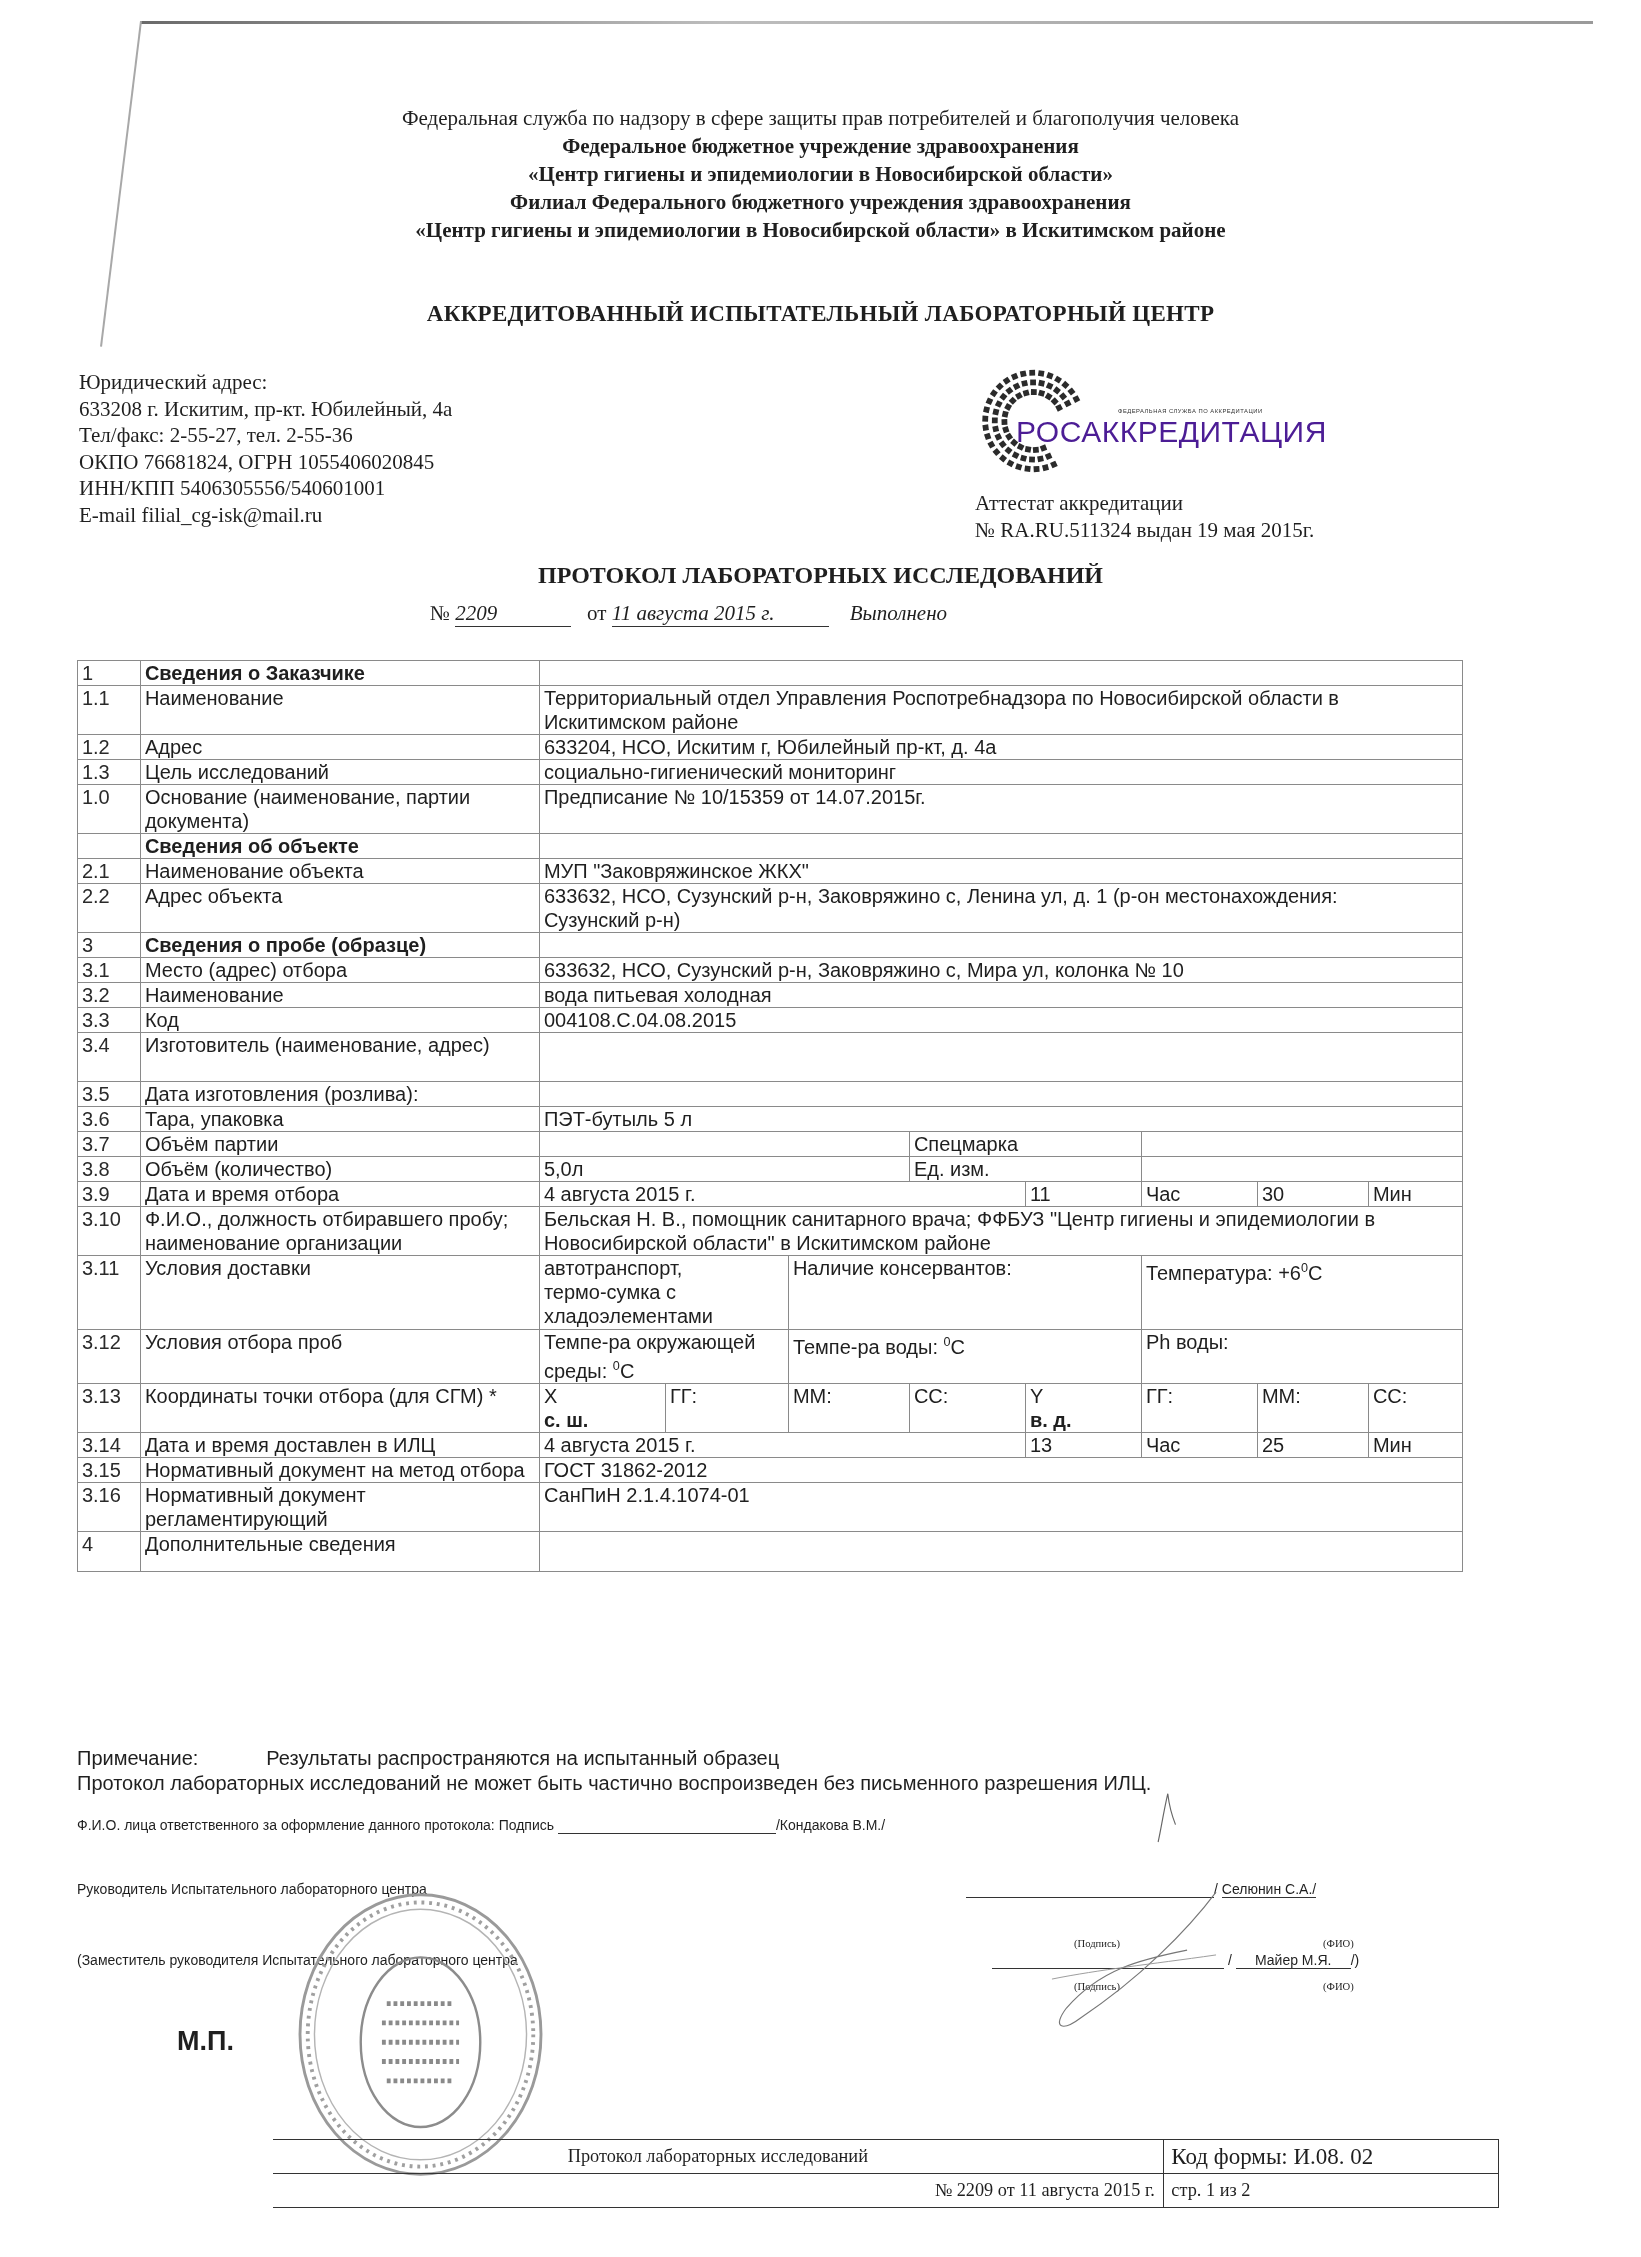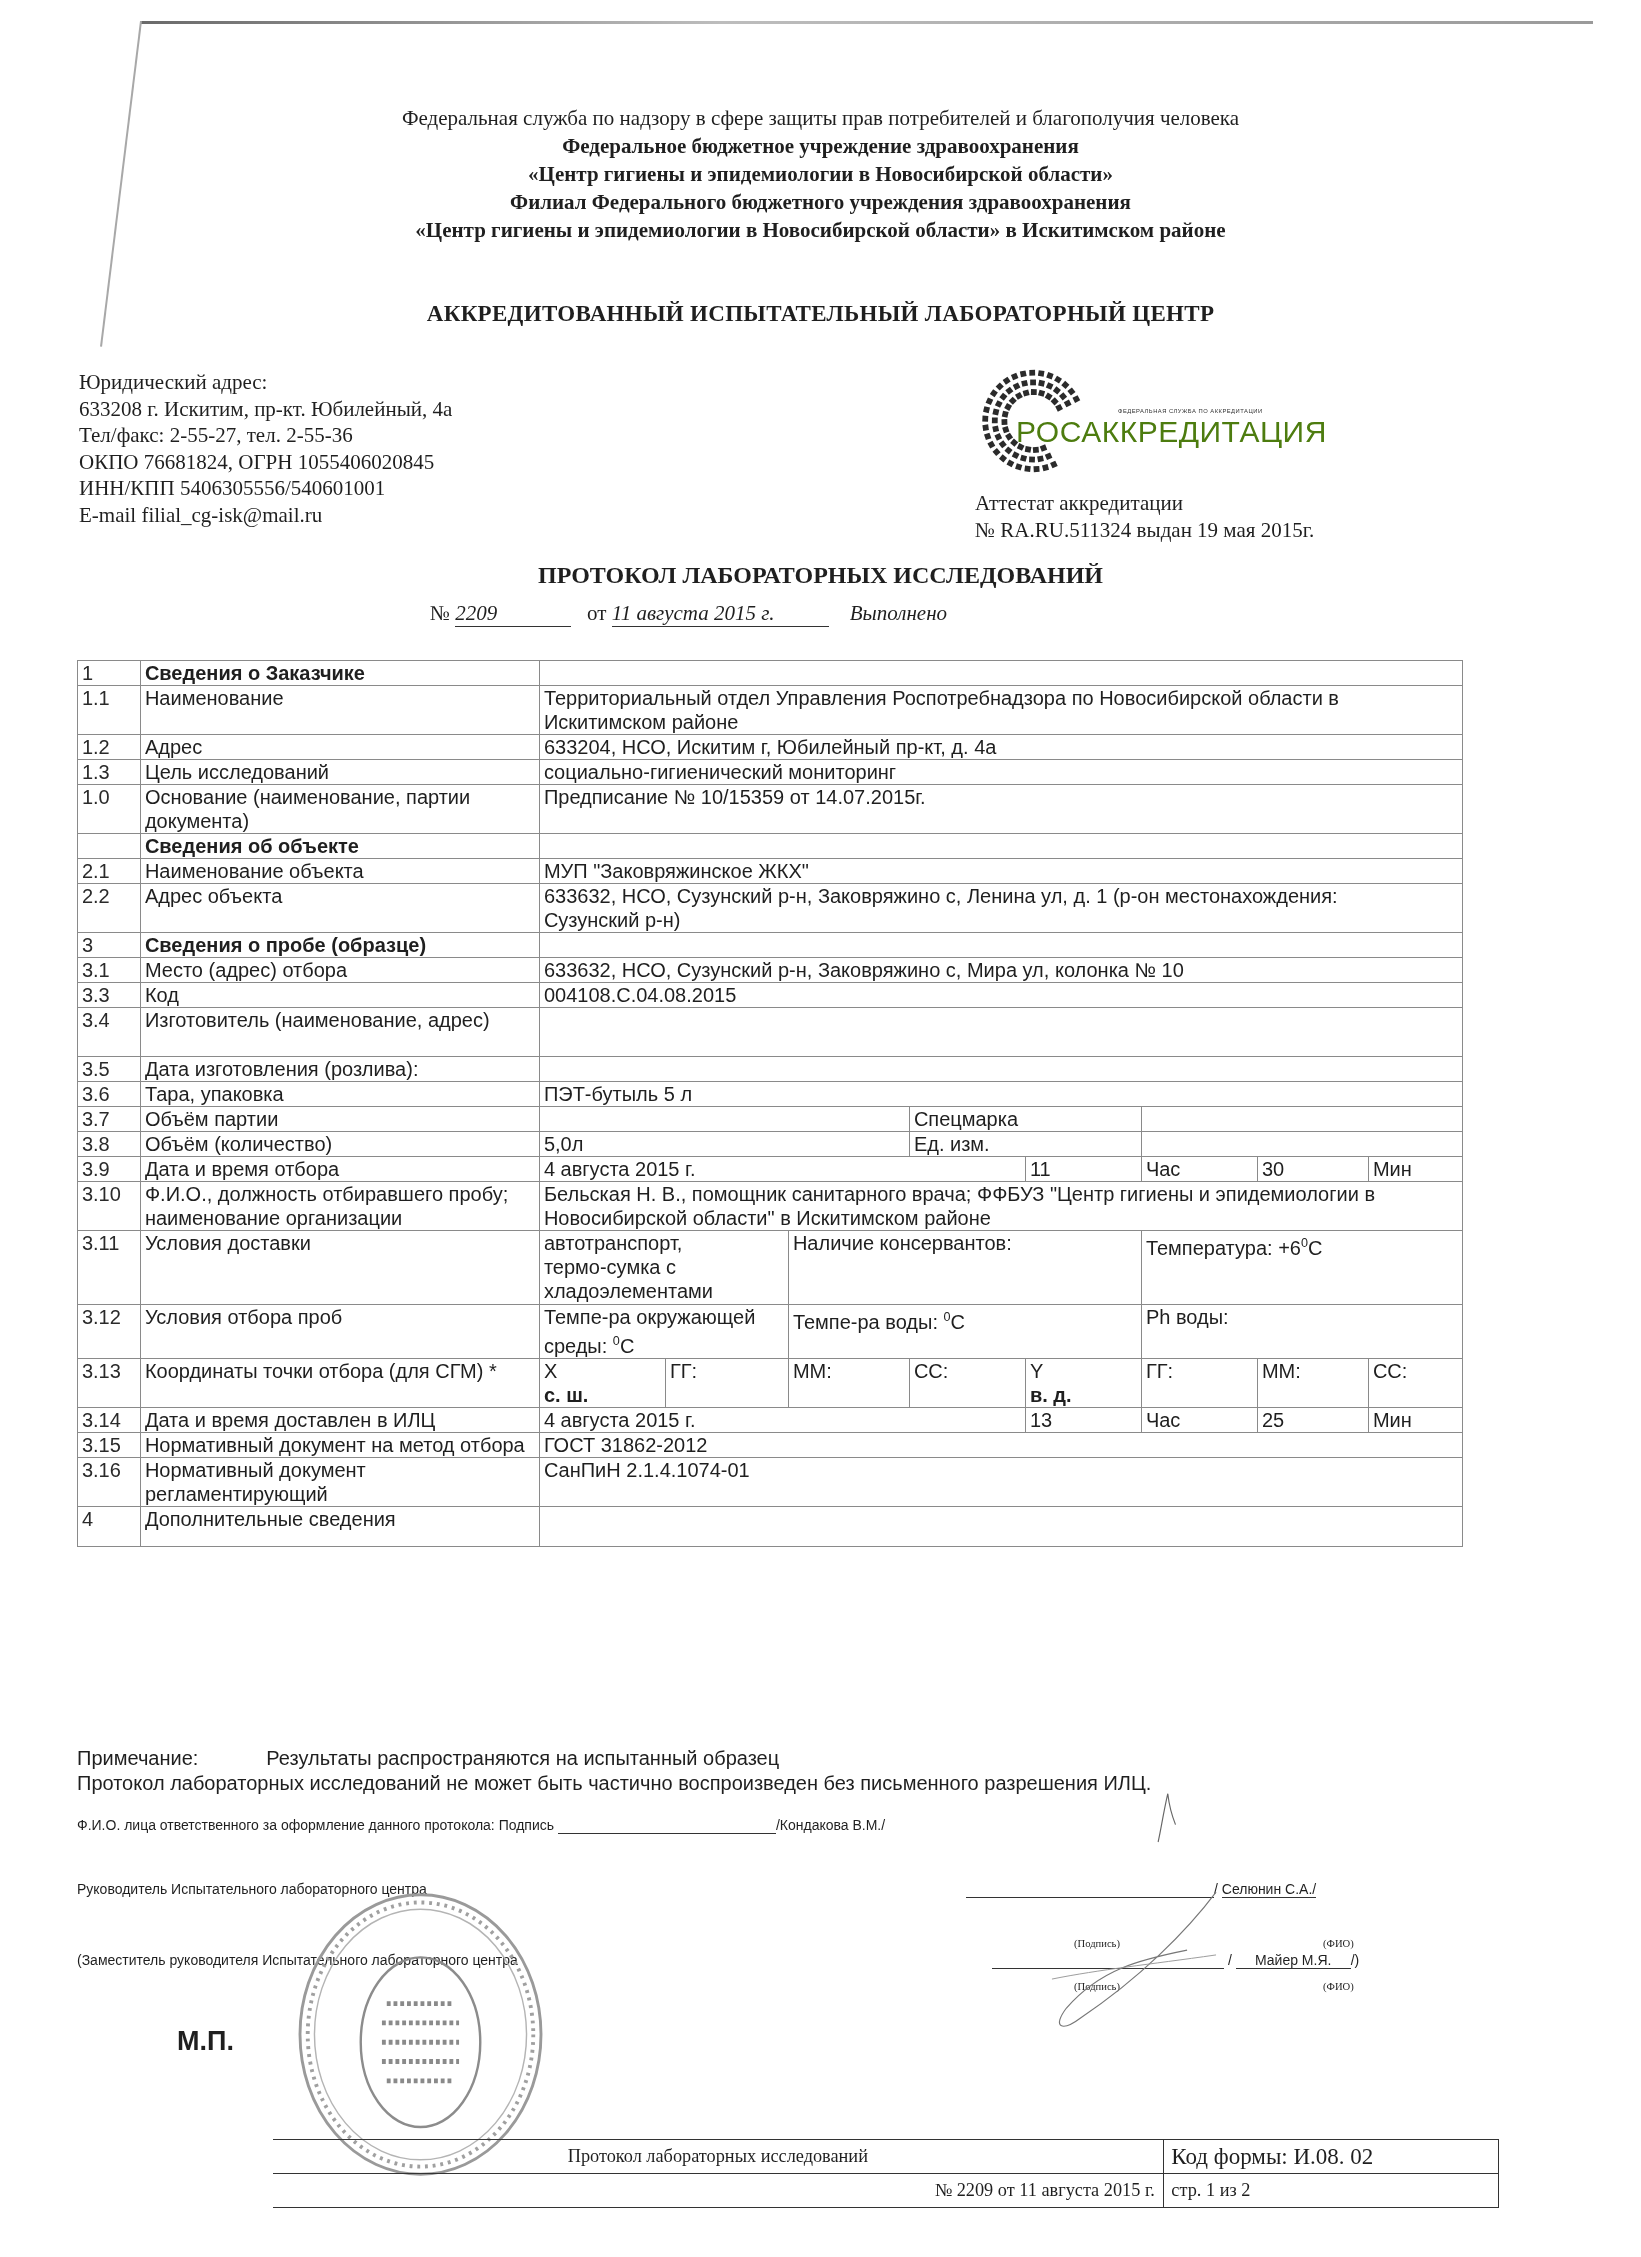--- a/index.html
+++ b/index.html
@@ -132,21 +132,21 @@
         <rect x="28.4" y="62.0" width="6" height="6" transform="rotate(-198 31.4 65.0)"></rect>
         <rect x="31.8" y="69.3" width="6" height="6" transform="rotate(-213 34.8 72.3)"></rect>
         <rect x="37.1" y="75.5" width="6" height="6" transform="rotate(-229 40.1 78.5)"></rect>
         <rect x="43.8" y="80.0" width="6" height="6" transform="rotate(-244 46.8 83.0)"></rect>
         <rect x="51.5" y="82.5" width="6" height="6" transform="rotate(-260 54.5 85.5)"></rect>
         <rect x="59.6" y="82.9" width="6" height="6" transform="rotate(-275 62.6 85.9)"></rect>
         <rect x="67.5" y="81.1" width="6" height="6" transform="rotate(-291 70.5 84.1)"></rect>
       </g>
   </svg>
   <div class="sans" style="position:absolute;left:143px;top:41px;font-size:5.8px;letter-spacing:0.5px;color:#333">ФЕДЕРАЛЬНАЯ СЛУЖБА ПО АККРЕДИТАЦИИ</div>
-  <div class="sans" style="position:absolute;left:41px;top:48px;font-size:30px;color:#4d7c0f;letter-spacing:0.5px">РОСАККРЕДИТАЦИЯ</div>
+  <div class="sans" style="position:absolute;left:41px;top:48px;font-size:30px;color:#4c1d95;letter-spacing:0.5px">РОСАККРЕДИТАЦИЯ</div>
 </div>
 <div class="accr serif">
   <div>Аттестат аккредитации</div>
   <div>№ RA.RU.511324 выдан 19 мая 2015г.</div>
 </div>
 
 <div class="proto-title serif">ПРОТОКОЛ ЛАБОРАТОРНЫХ ИССЛЕДОВАНИЙ</div>
 <div class="proto-num serif">
   <span>№</span>
   <span class="u" style="width:116px">2209</span>
@@ -212,20 +212,25 @@
   </tr>
   <tr>
     <td class="num">3</td>
     <td class="b">Сведения о пробе (образце)</td>
     <td colspan="8"></td>
   </tr>
   <tr>
     <td class="num">3.1</td>
     <td>Место (адрес) отбора</td>
     <td colspan="8">633632, НСО, Сузунский р-н, Заковряжино с, Мира ул, колонка № 10</td>
+  </tr>
+  <tr>
+    <td class="num">3.2</td>
+    <td>Наименование</td>
+    <td colspan="8">вода питьевая холодная</td>
   </tr>
   <tr>
     <td class="num">3.3</td>
     <td>Код</td>
     <td colspan="8">004108.С.04.08.2015</td>
   </tr>
   <tr>
     <td class="num">3.4</td>
     <td class="wrap" style="height:48px">Изготовитель (наименование, адрес)</td>
     <td colspan="8"></td>

